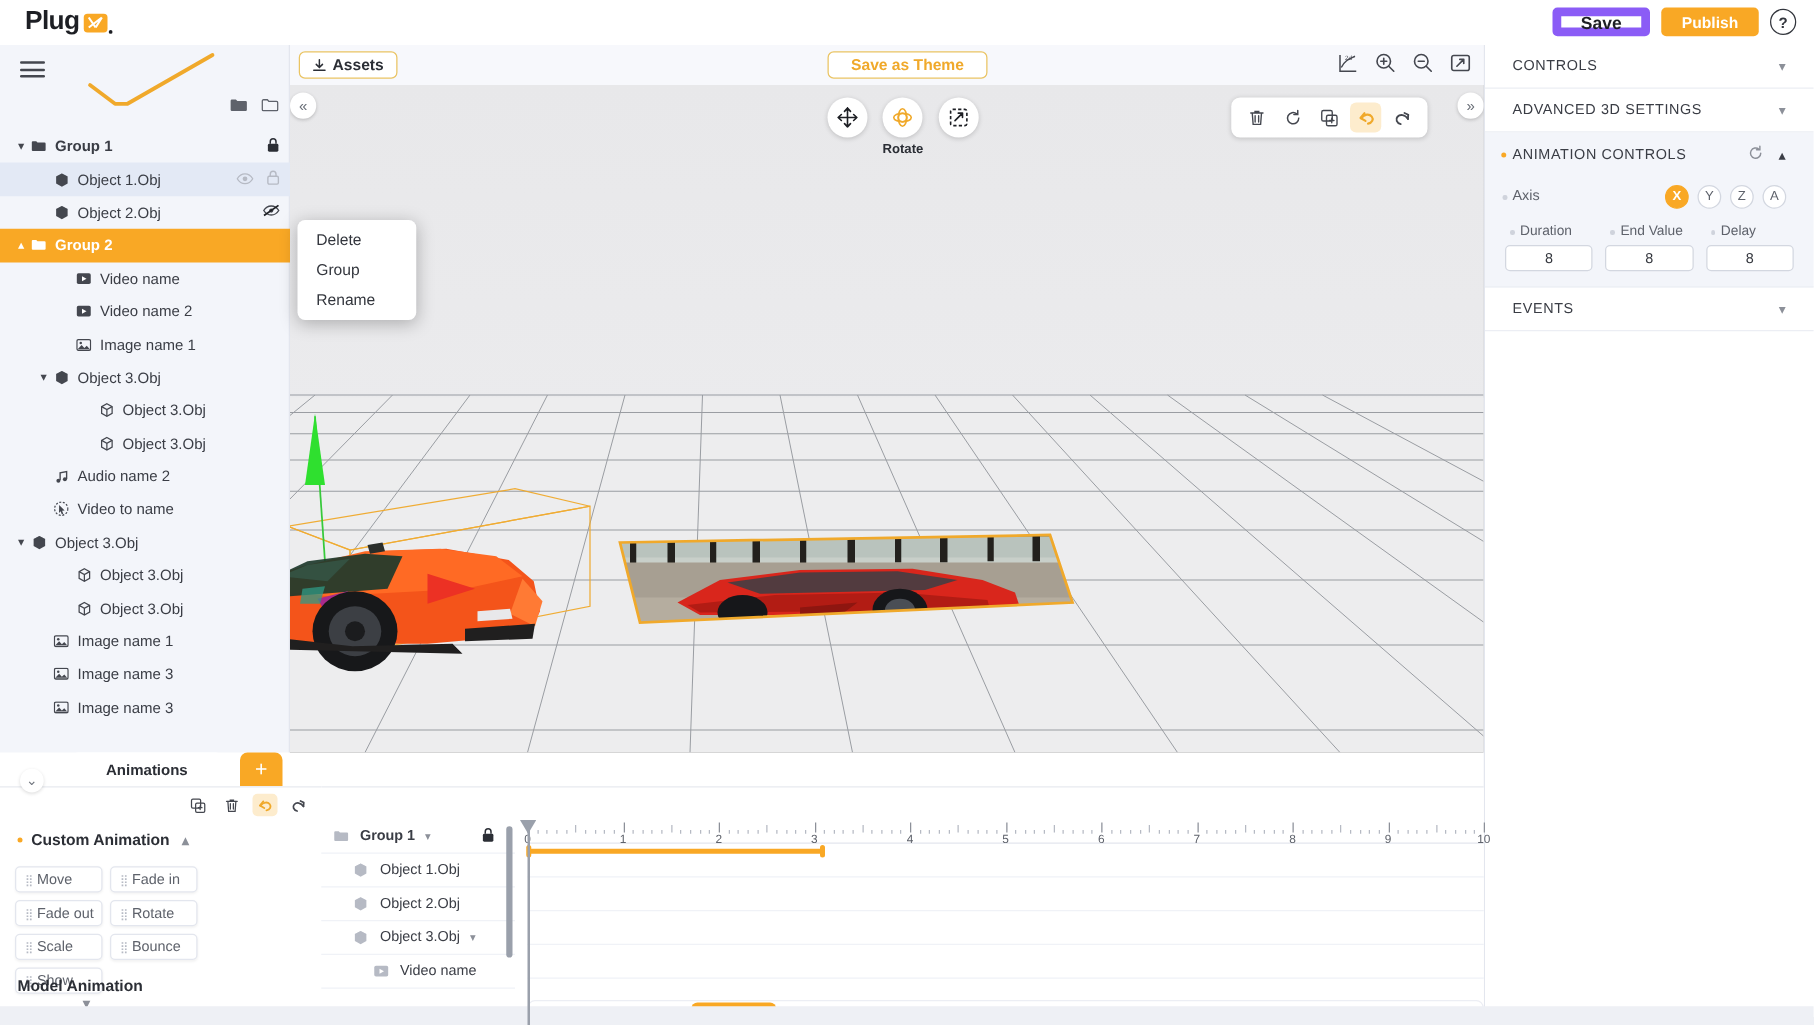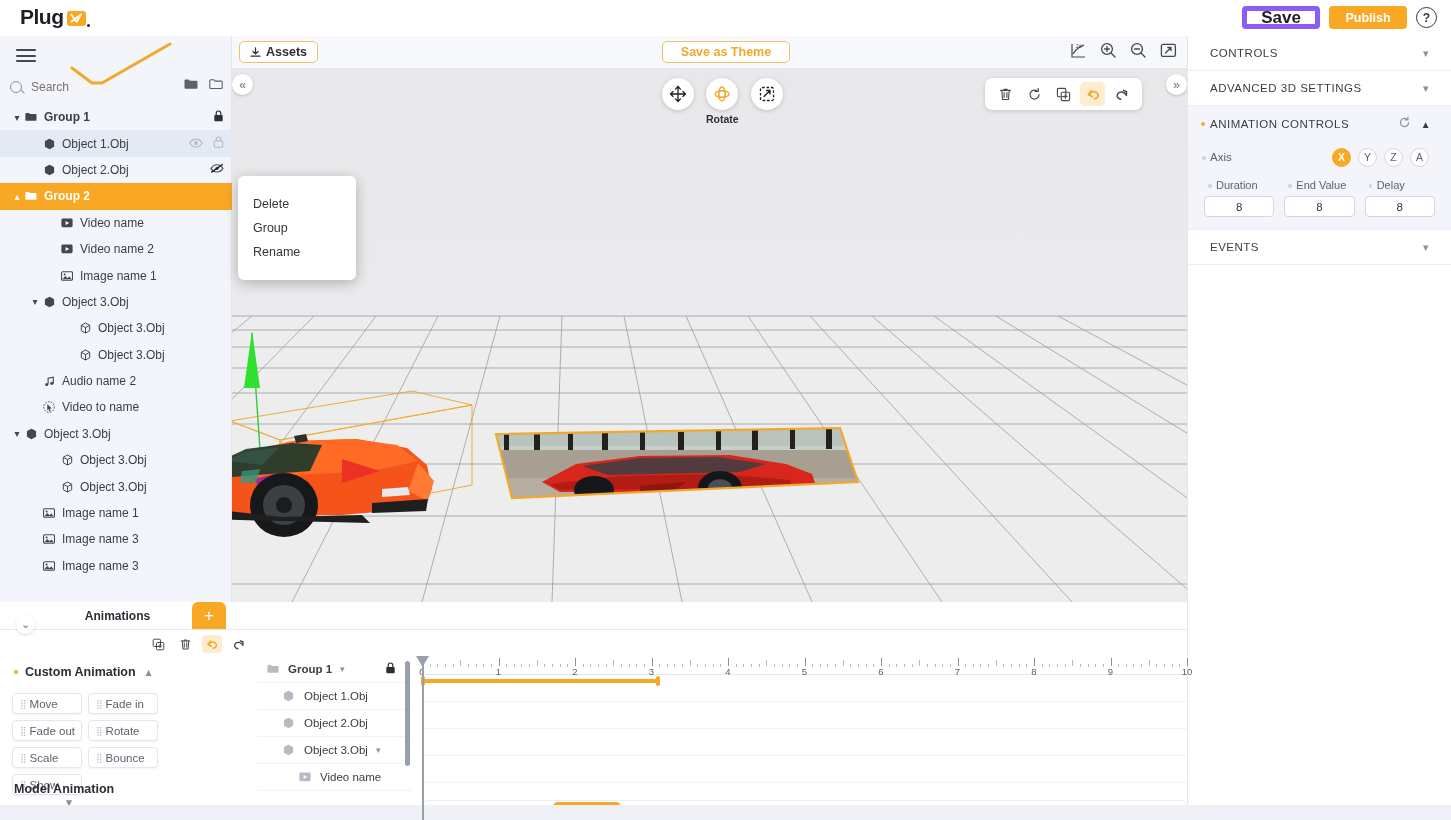--- a/index.html
+++ b/index.html
@@ -18,22 +18,22 @@
   .logo { position:absolute; left:20px; top:5px; display:flex; align-items:flex-end; }
   .logo-text { font-size:21px; font-weight:bold; color:#1d1f24; letter-spacing:-0.5px; }
   .logo-badge { width:19px; height:15px; background:#f9a825; border-radius:3px;
                 margin-left:3px; margin-bottom:3px; position:relative; }
   .logo-badge svg { position:absolute; left:3px; top:2px; }
   .logo-dot { width:3px; height:3px; background:#1d1f24; border-radius:50%;
               margin-left:1px; margin-bottom:2px; }
   .project-title { position:absolute; left:0; right:0; top:10px; text-align:center;
                    font-size:13.5px; font-weight:600; color:#2b2e35; }
   .top-actions { position:absolute; right:14px; top:6px; display:flex; align-items:center; gap:9px; }
-  .btn-save { width:78px; height:23px; border:5px solid #8b5cf6; border-radius:4px;
-              background:#fff; color:#1d1f24; font-size:17px; font-weight:bold;
+  .btn-save { width:78px; height:23px; border:7px solid #8b5cf6; border-radius:4px;
+              background:#fff; color:#1d1f24; font-size:14px; font-weight:bold;
               display:flex; align-items:center; justify-content:center; cursor:pointer; }
   .btn-publish { width:78px; height:23px; border-radius:4px; background:#f9a825;
                  color:#fff; font-size:12.5px; font-weight:bold;
                  display:flex; align-items:center; justify-content:center; cursor:pointer; }
   .btn-help { width:21px; height:21px; border-radius:50%; border:1.4px solid #33363d;
               display:flex; align-items:center; justify-content:center;
               font-size:12px; font-weight:bold; cursor:pointer; }
 
   
   .sidebar { position:absolute; left:0; top:36px; width:232px; height:566px;
@@ -54,22 +54,22 @@
   .tree { position:absolute; left:0; top:68px; width:232px; height:498px; overflow:hidden; }
   .tree-row { height:26.4px; display:flex; align-items:center; padding-right:8px;
               font-size:12px; color:#3a3d45; cursor:pointer; position:relative; }
   .tree-row.selected { background:#e3e9f5; }
   .tree-row.active { background:#f9a825; color:#fff; }
   .tw { width:14px; display:flex; justify-content:center; align-items:center; flex:none; }
   .tree-label { margin-left:6px; white-space:nowrap; }
   .row-right { margin-left:auto; display:flex; gap:10px; align-items:center; }
 
   
-  .ctx-menu { position:absolute; left:238px; top:176px; width:118px; background:#fff;
-              border-radius:6px; box-shadow:0 3px 14px rgba(0,0,0,.26); padding:16px 0;
+  .ctx-menu { position:absolute; left:238px; top:176px; width:95px; background:#fff;
+              border-radius:6px; box-shadow:0 3px 14px rgba(0,0,0,.26); padding:4px 0;
               z-index:60; }
   .ctx-item { padding:5px 15px; font-size:12.5px; color:#33363d; cursor:pointer; }
 
   
   .canvas-top { position:absolute; left:232px; top:36px; width:955px; height:32px;
                 background:#f7f8fc; display:flex; align-items:center; }
   .assets-btn { margin-left:7px; height:22px; border:1px solid #eac463; border-radius:5px;
                 background:#fff; display:flex; align-items:center; gap:5px;
                 padding:0 10px; font-size:12.5px; font-weight:bold; color:#2b2e35; cursor:pointer; }
   .theme-btn { position:absolute; left:430px; height:22px; width:128px;
@@ -237,24 +237,20 @@
       <div class="btn-publish">Publish</div>
       <div class="btn-help">?</div>
     </div>
   </div>
 
   <div class="sidebar">
     <div class="hamburger">
       <span></span>
         <span></span>
         <span></span>
-    </div>
-    <div class="search-row">
-      <span class="search-ico"></span>
-      <input class="search-input" placeholder="Search" style="">
     </div>
     <div class="sb-icons">
       <span>
         <svg width="14" height="12" viewBox="0 0 14 12">
             <path d="M0.5 2.5a1 1 0 011-1h3.2l1.2 1.3h6.6a1 1 0 011 1v6a1 1 0 01-1 1H1.5a1 1 0 01-1-1z" fill="#5e626b"></path>
           </svg>
       </span>
       <span>
         <svg width="14" height="12" viewBox="0 0 14 12">
             <path d="M0.8 2.8a1 1 0 011-1h3.1l1.2 1.3h6.1a1 1 0 011 1v5.4a1 1 0 01-1 1H1.8a1 1 0 01-1-1z" fill="none" stroke="#5e626b" stroke-width="1.1"></path>

